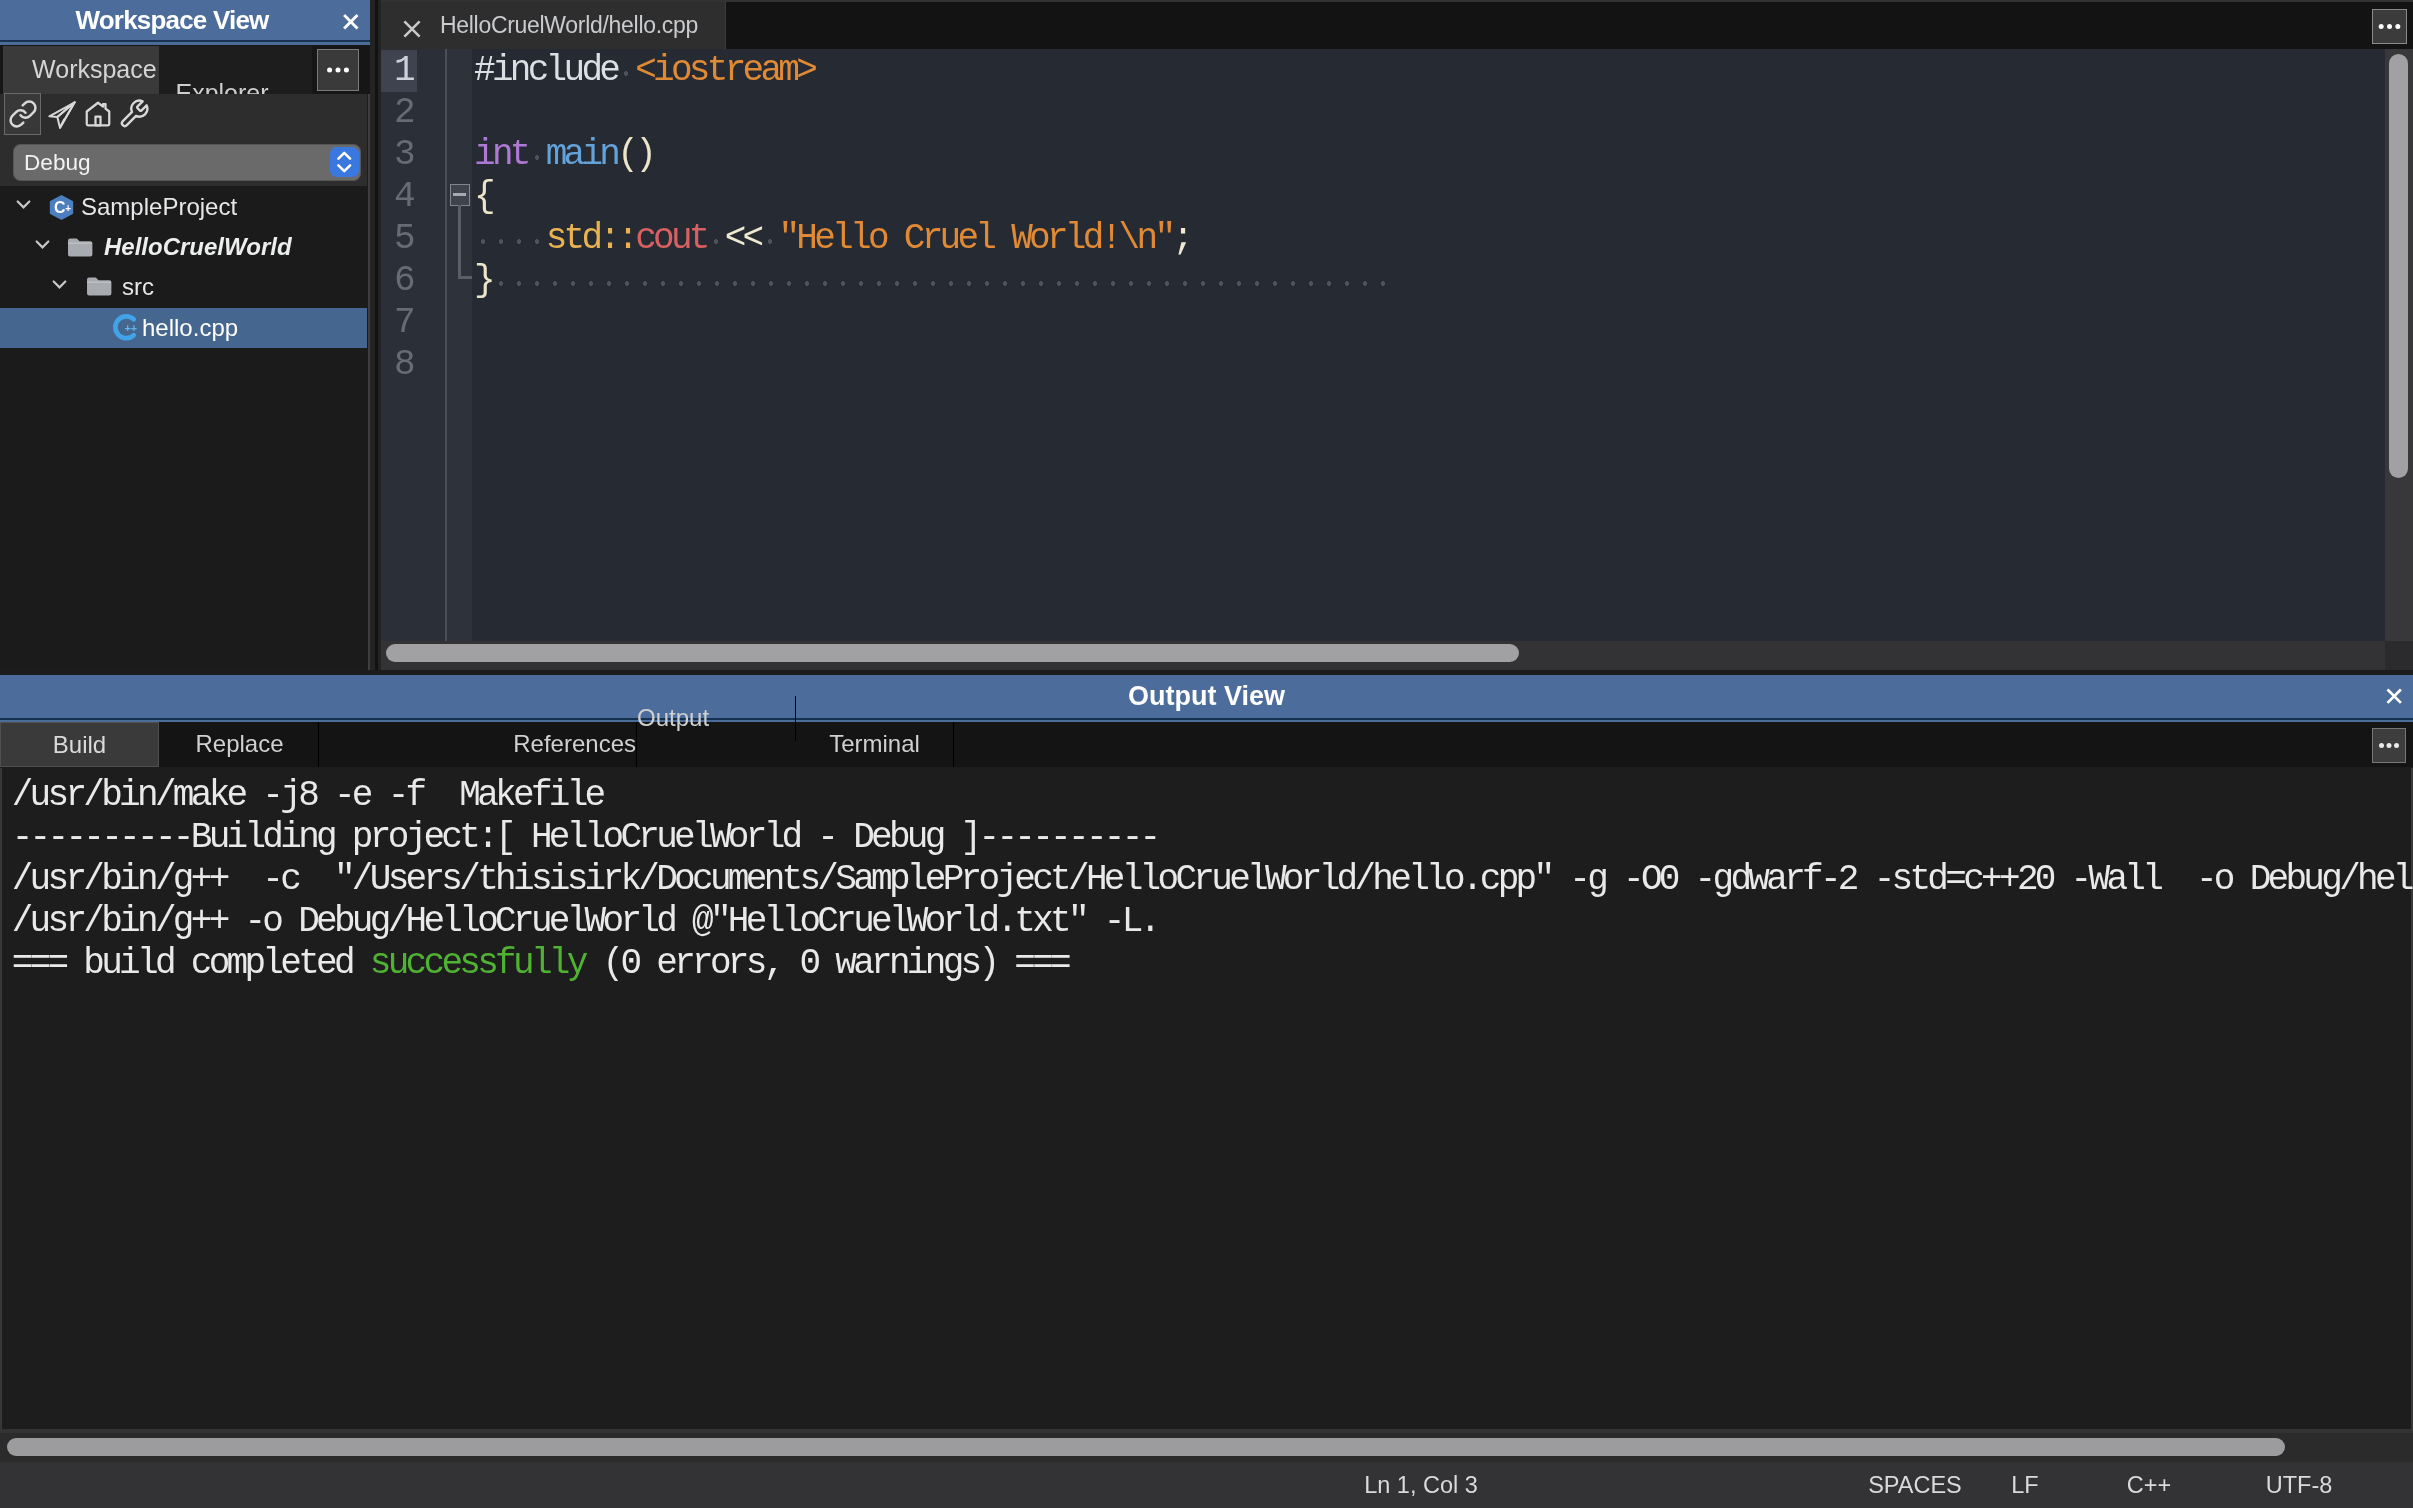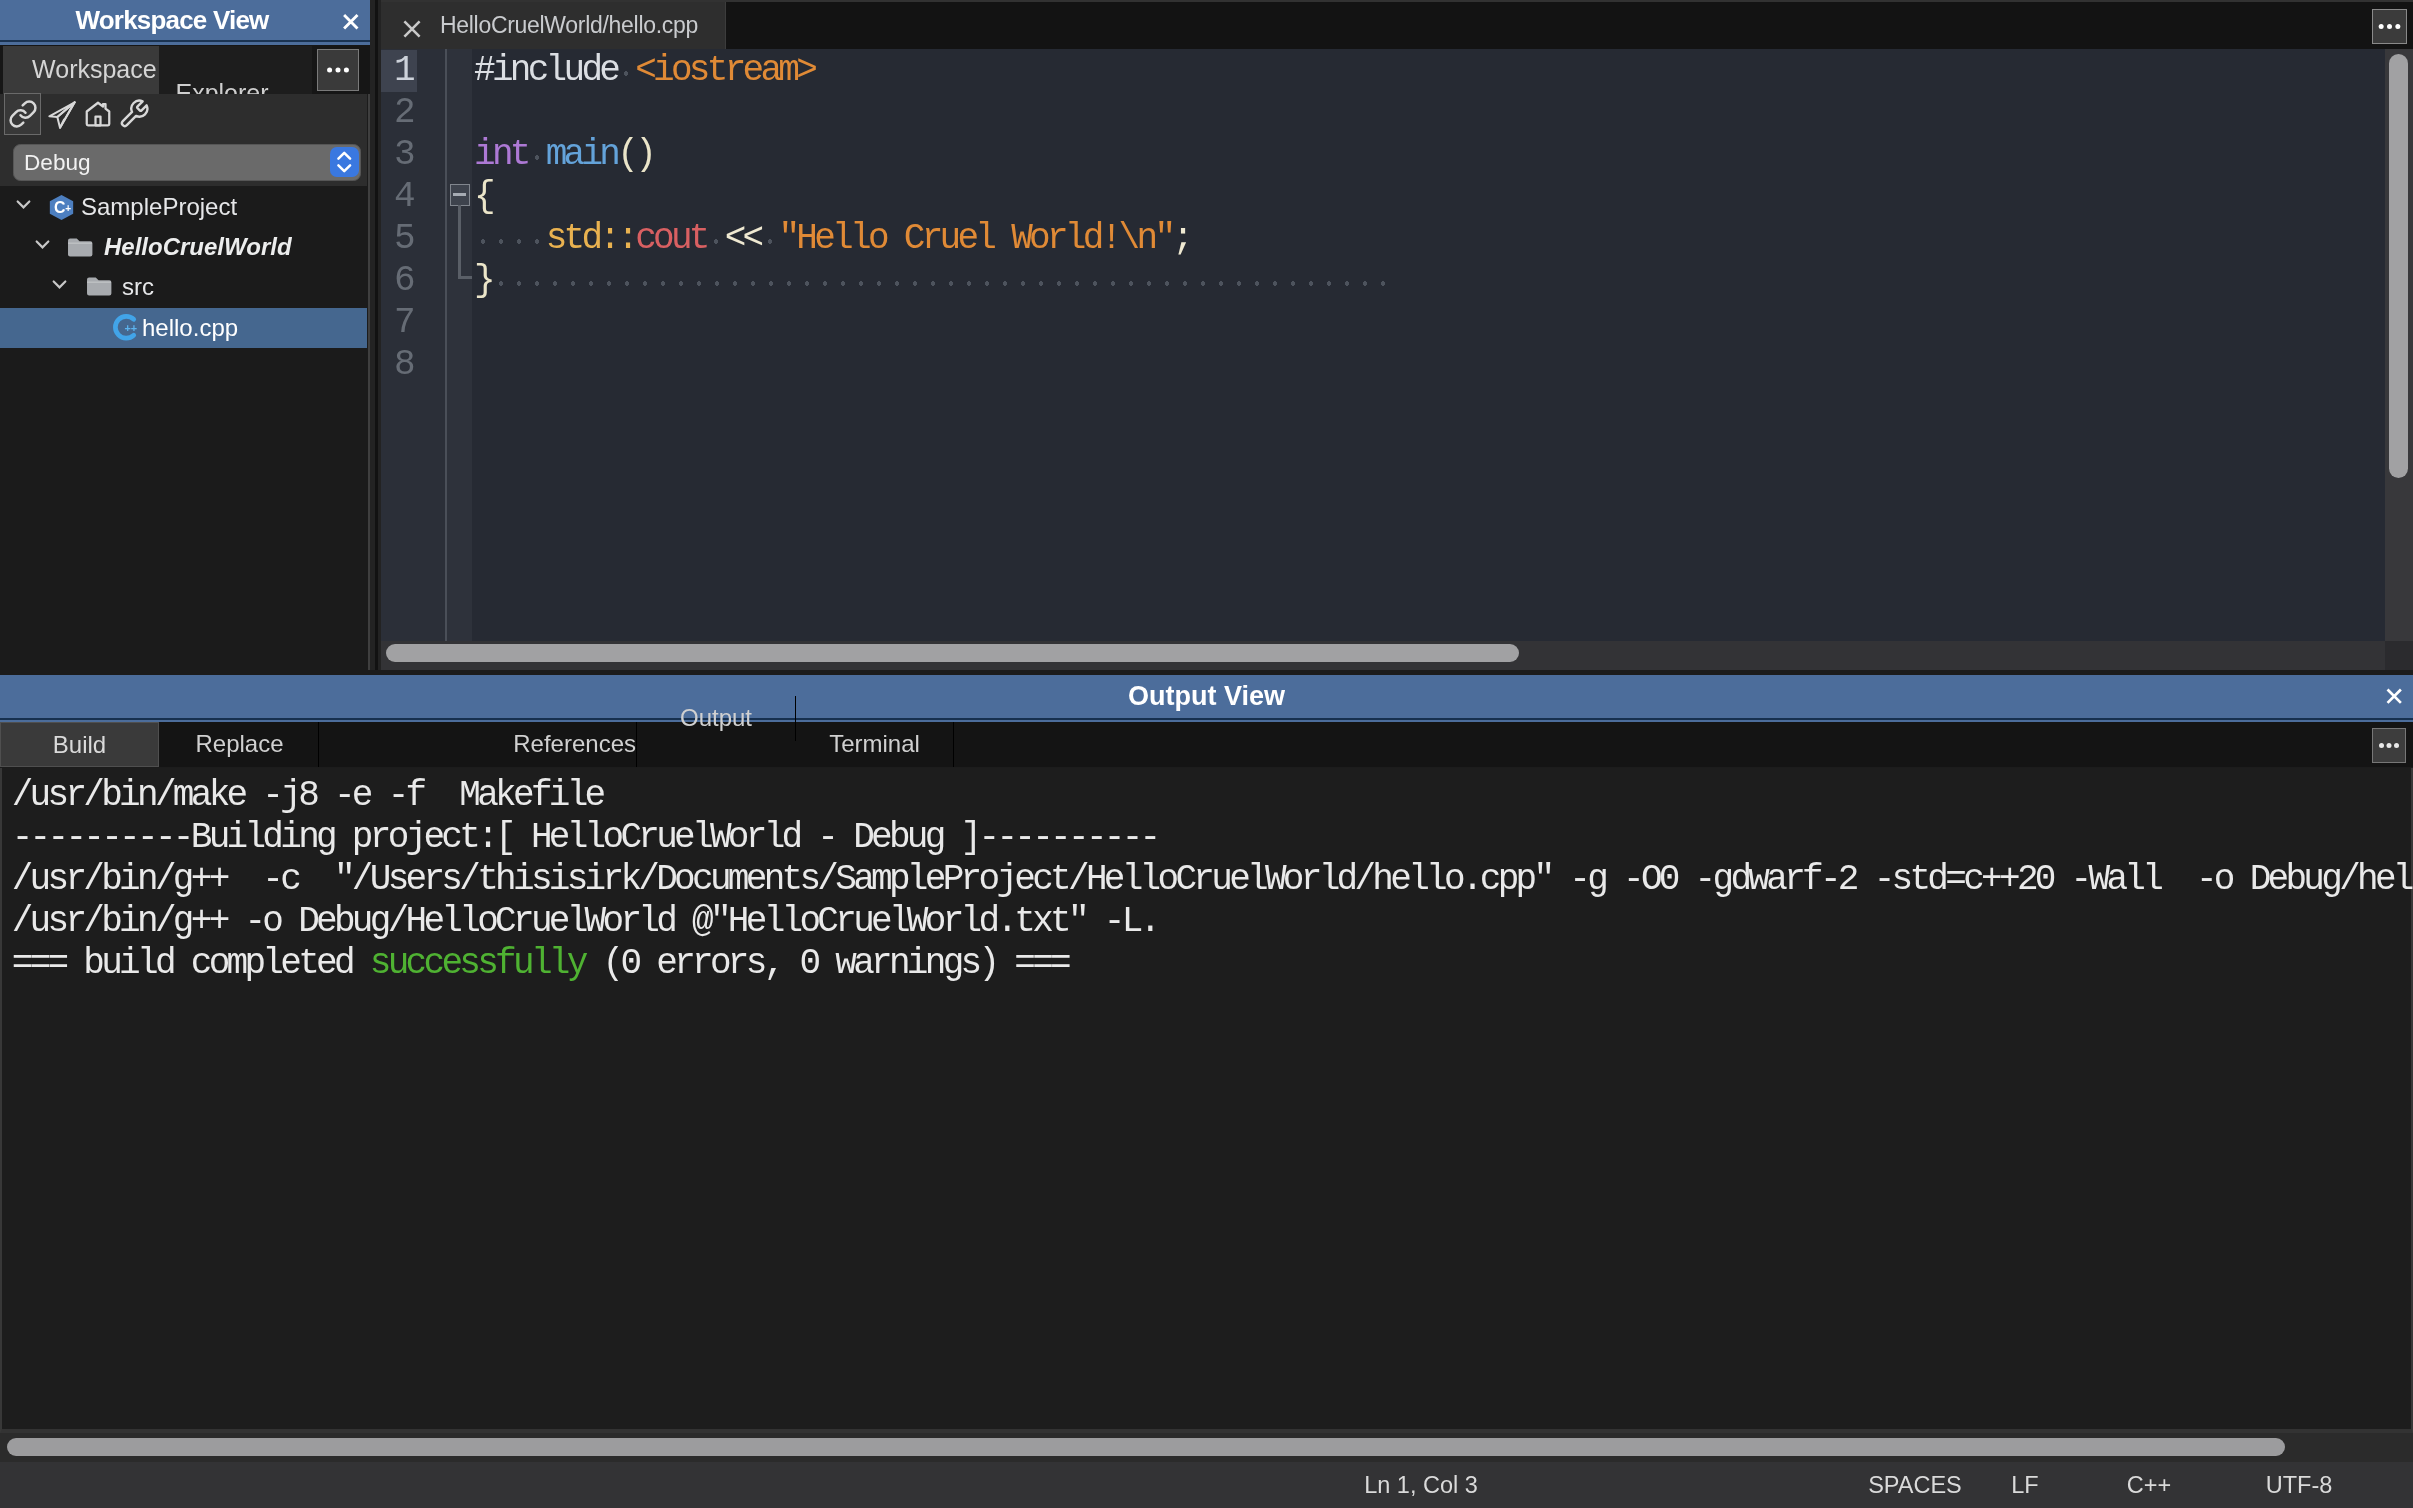--- a/index.html
+++ b/index.html
@@ -170,21 +170,21 @@
 <div class="abs" style="left:0;top:675px;width:2413px;height:43px;color:#ffffff;font-size:27px;font-weight:bold;text-align:center;line-height:43px;">Output View</div>
 <svg class="abs" style="left:2385px;top:687px;" width="18.4" height="18.4" viewBox="0 0 22 22">
   <path d="M3 3 L19 19 M19 3 L3 19" stroke="#ffffff" stroke-width="3.2" fill="none"></path>
 </svg>
 
 <div class="abs" style="left:0;top:722px;width:2413px;height:45px;background:#141414;"></div>
 <div class="abs" style="left:0;top:722px;width:159px;height:45px;background:#3a3a3a;border:0.8px solid #4f4f4f;color:#dadada;font-size:24px;text-align:center;line-height:44px;">Build</div>
 <div class="abs" style="left:161px;top:722px;width:158px;height:45px;border-right:1.7px solid #000;color:#d0d0d0;font-size:24px;text-align:center;line-height:44px;">Replace</div>
 <div class="abs" style="left:319px;top:722px;width:159px;height:45px;border-right:1.7px solid #000;color:#d0d0d0;font-size:24px;text-align:center;line-height:44px;margin-top:48px;">Replace</div>
 <div class="abs" style="left:479px;top:722px;width:158px;height:45px;border-right:1.7px solid #000;color:#d0d0d0;font-size:24px;text-align:right;line-height:44px;">References</div>
-<div class="abs" style="left:637px;top:696px;width:159px;height:45px;border-right:1.7px solid #000;color:#d0d0d0;font-size:24px;text-align:center;line-height:44px;">Output</div>
+<div class="abs" style="left:637px;top:696px;width:159px;height:45px;border-right:1.7px solid #000;color:#d0d0d0;font-size:24px;text-align:left;line-height:44px;">Output</div>
 <div class="abs" style="left:796px;top:722px;width:158px;height:45px;border-right:1.7px solid #000;color:#d0d0d0;font-size:24px;text-align:center;line-height:44px;">Terminal</div>
 <div class="abs" style="left:2372px;top:728px;width:34px;height:35px;background:#3d3d3d;border:1.7px solid #777;"></div>
 <svg class="abs" style="left:2372px;top:728px;" width="34" height="35" viewBox="0 0 40 42">
   <circle cx="11" cy="21" r="3" fill="#e8e8e8"></circle>
     <circle cx="20" cy="21" r="3" fill="#e8e8e8"></circle>
     <circle cx="29" cy="21" r="3" fill="#e8e8e8"></circle>
 </svg>
 
 <div class="abs" style="left:0;top:768px;width:2413px;height:665px;background:#1d1d1d;border-left:2.5px solid #383838;border-right:2.5px solid #383838;border-bottom:4.2px solid #333333;"></div>
 <div class="mono abs" style="left:11.7px;top:775px;color:#e9e9e9;">/usr/bin/make -j8 -e -f  Makefile</div>

